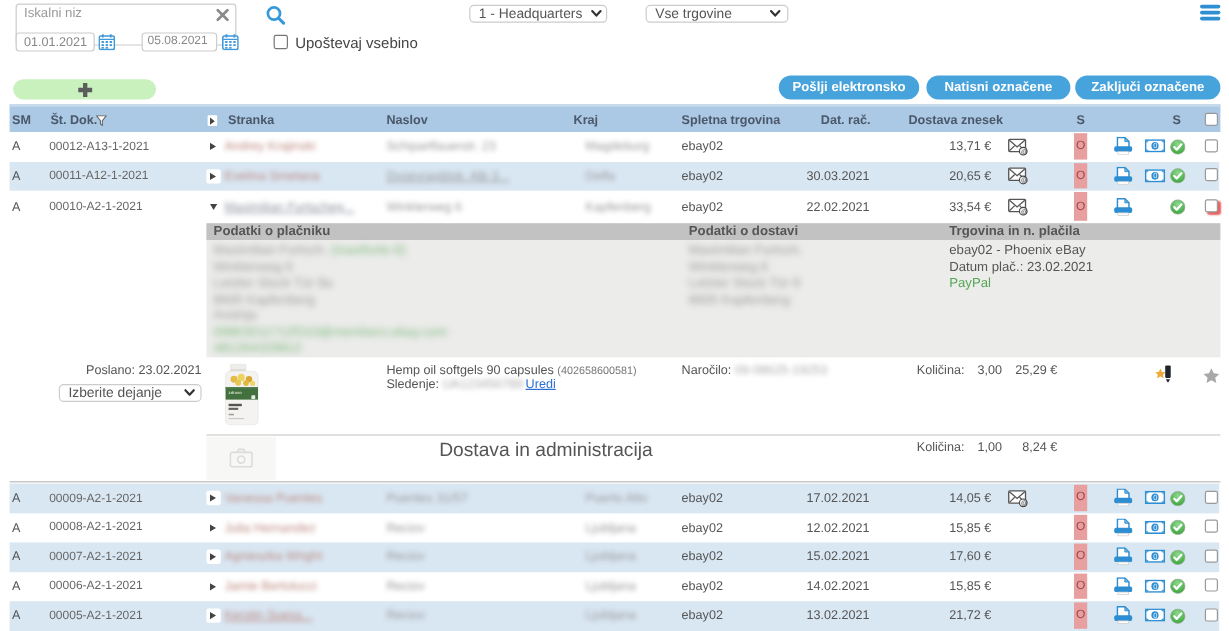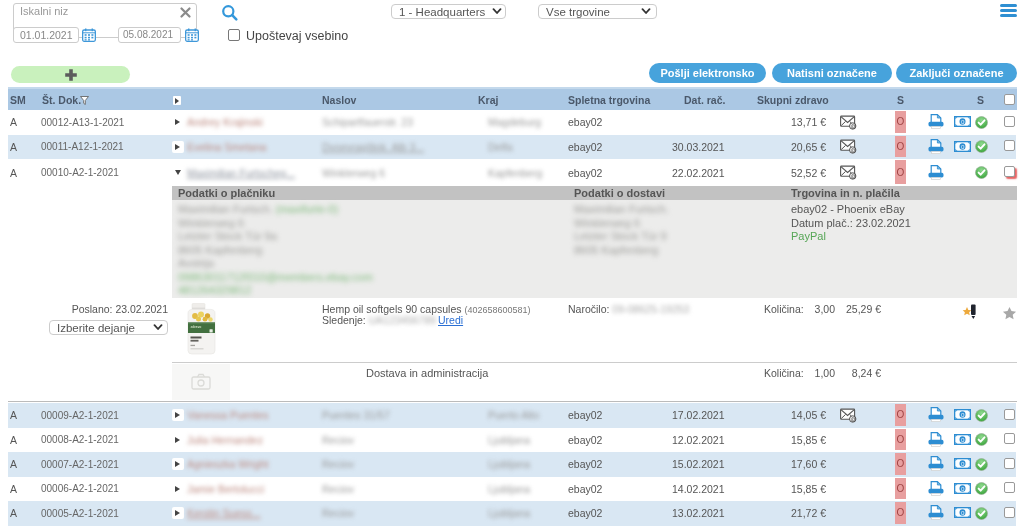--- a/index.html
+++ b/index.html
@@ -101,25 +101,26 @@
 
 <div class="abs" style="left:8px; top:87px; width:1008.5px; height:23px; background:#abc8e4; border-top:2px solid #c4d9ec;">
   <div class="cell" style="left:2px; width:30px; font-weight:bold; color:#4a586a;">SM</div>
   <div class="cell" style="left:34px; width:60px; font-weight:bold; color:#4a586a;">Št. Dok.</div>
   <svg class="abs" style="left:72px; top:7px;" width="9" height="9" viewBox="0 0 9 9">
         <path d="M0.5 0.5 h8 l-3.2 4 v4 l-1.6 -1.2 v-2.8 z" fill="#fff" stroke="#666" stroke-width="0.9"></path>
       </svg>
   <div class="arrowbox" style="left:165px; top:7px; width:8px; height:9px; border-radius:1px;">
         <div class="tri-r" style="border-left-width:4px; border-top-width:3px; border-bottom-width:3px;"></div>
       </div>
+  <div class="cell" style="left:182px; width:120px; font-weight:bold; color:#4a586a;">Stranka</div>
   <div class="cell" style="left:314px; width:120px; font-weight:bold; color:#4a586a;">Naslov</div>
   <div class="cell" style="left:470px; width:80px; font-weight:bold; color:#4a586a;">Kraj</div>
   <div class="cell" style="left:560px; width:100px; font-weight:bold; color:#4a586a;">Spletna trgovina</div>
   <div class="cell" style="left:664px; width:80px; font-weight:bold; color:#4a586a;margin-left:12px;">Dat. rač.</div>
-  <div class="cell" style="left:749px; width:100px; font-weight:bold; color:#4a586a;">Skupni zdravo</div>
+  <div class="cell" style="left:749px; width:100px; font-weight:bold; color:#4a586a;">Dostava znesek</div>
   <div class="cell" style="left:887px; width:11px; font-weight:bold; color:#4a586a; justify-content:center;">S</div>
   <div class="cell" style="left:967px; width:11px; font-weight:bold; color:#4a586a; justify-content:center;">S</div>
   <div class="cb" style="top:5px;"></div>
 </div>
 
 <div class="hr-row" style="top:110px; height:24.5px; background:#fff;">
   <div class="cell" style="left:2px; width:28px;">A</div>
   <div class="cell" style="left:33px; width:120px; font-size:10px; color:#666;">00012-A13-1-2021</div>
   <div class="arrowbox" style="top:6.25px;">
         <div class="tri-r"></div>
@@ -210,21 +211,21 @@
   <div class="cell" style="left:2px; width:28px;">A</div>
   <div class="cell" style="left:33px; width:120px; font-size:10px; color:#666;">00010-A2-1-2021</div>
   <div class="arrowbox" style="top:7.5px;">
         <div class="tri-d"></div>
       </div>
   <div class="cell blur2" style="left:179px; width:130px; color:#8d939e; text-decoration:underline;">Maximilian Furtscheg...</div>
   <div class="cell blur2 addr" style="left:314px; width:150px;">Winklerweg 6</div>
   <div class="cell blur2 addr" style="left:480px; width:80px;">Kapfenberg</div>
   <div class="cell" style="left:560px; width:80px;">ebay02</div>
   <div class="cell" style="left:664px; width:80px;">22.02.2021</div>
-  <div class="cell" style="left:744px; width:74px; justify-content:flex-end;">52,52 €</div>
+  <div class="cell" style="left:744px; width:74px; justify-content:flex-end;">33,54 €</div>
   <svg class="icon" style="left:832px; top:6.0px;" width="17" height="15" viewBox="0 0 17 15">
         <rect x="0.6" y="1.1" width="14" height="10.2" rx="0.8" fill="#fdfdfd" stroke="#555" stroke-width="1.1"></rect>
         <path d="M1.2 1.8 L7.6 7.4 L14 1.8" fill="none" stroke="#555" stroke-width="1.1"></path>
         <path d="M1.2 10.6 L5.6 6.4 M14 10.6 L9.6 6.4" fill="none" stroke="#555" stroke-width="1"></path>
         <circle cx="12.7" cy="11" r="3.2" fill="#f2f2f2" stroke="#444" stroke-width="0.9"></circle>
         <text x="10.8" y="13" font-size="5.5" fill="#444" font-family="Liberation Sans">@</text>
       </svg>
   <div class="ocell">O</div>
   <svg class="icon" style="left:920px; top:5.5px;" width="16" height="15" viewBox="0 0 16 15">
         <path d="M3.2 0.6 h6.2 l3.4 3.4 v6 h-9.6 z" fill="#fff" stroke="#2d8dd2" stroke-width="1.2"></path>
@@ -512,18 +513,18 @@
 
 <div class="abs" style="left:172px; top:362px; width:844.5px; height:1px; background:#ccc;"></div>
 
 <div class="abs" style="left:172px; top:364px; width:58px; height:36px; background:#f7f7f6;">
   <svg style="position:absolute; left:19px; top:9px;" width="20" height="17" viewBox="0 0 20 17">
         <rect x="1" y="4" width="18" height="12" rx="1.5" fill="none" stroke="#dbdbd8" stroke-width="1.3"></rect>
         <path d="M6.5 4 l1.5 -2.5 h4 l1.5 2.5" fill="none" stroke="#dbdbd8" stroke-width="1.3"></path>
         <circle cx="10" cy="10" r="3" fill="none" stroke="#dbdbd8" stroke-width="1.3"></circle>
       </svg>
 </div>
-<div class="abs" style="left:322px; top:367px; font-size:11px; color:#555;padding-left:44px;">Dostava in administracija</div>
+<div class="abs" style="left:322px; top:367px; font-size:16px; color:#555;padding-left:44px;">Dostava in administracija</div>
 <div class="abs" style="left:764px; top:367px; font-size:10.5px; color:#555;">Količina:</div>
 <div class="abs" style="left:805px; top:367px; width:30px; text-align:right; font-size:10.5px; color:#555;">1,00</div>
 <div class="abs" style="left:845px; top:367px; width:36px; text-align:right; font-size:10.5px; color:#555;">8,24 €</div>
 
 </div>
 
 </body></html>

